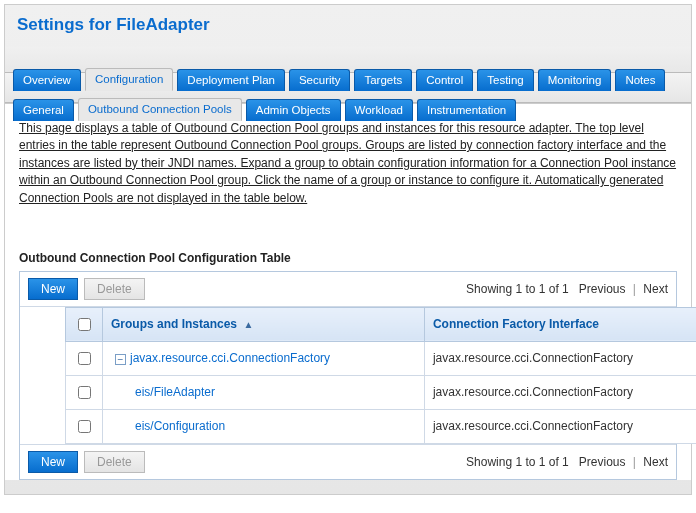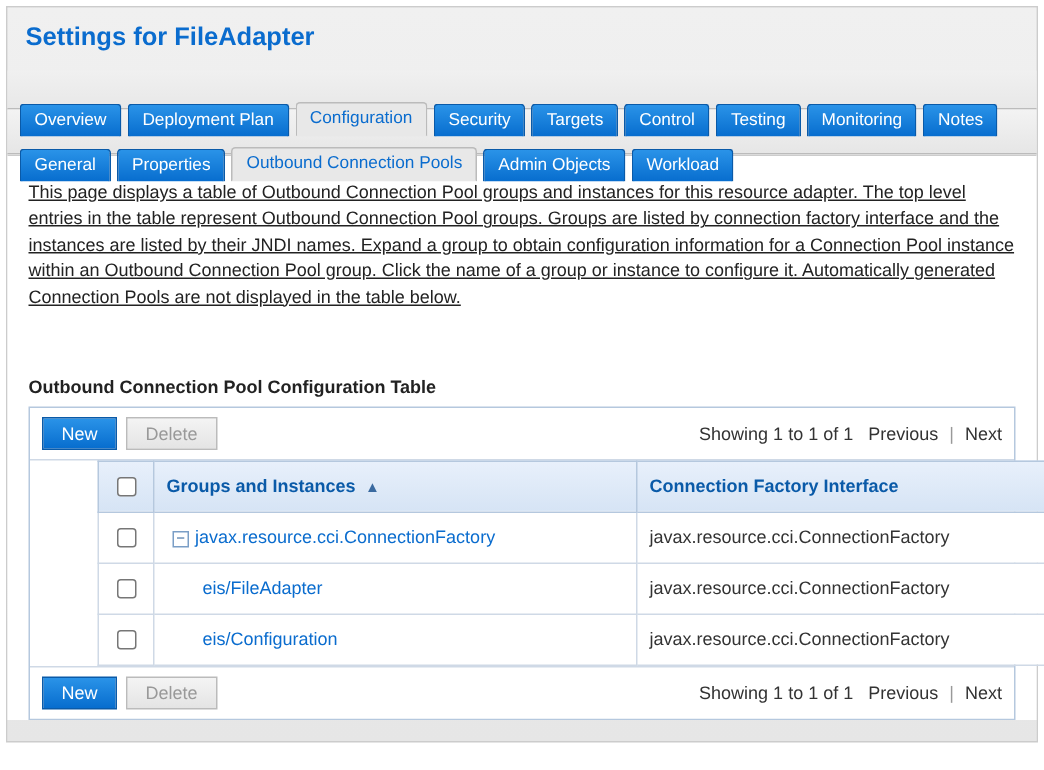--- a/index.html
+++ b/index.html
@@ -154,36 +154,36 @@
   .nav-link { cursor: pointer; }
 </style>
 </head>
 <body>
 
 <div class="panel">
   <div class="heading">Settings for FileAdapter</div>
 
   <div class="tabbar" id="tabbar">
       <div class="tab">Overview</div>
+      <div class="tab selected">Configuration</div>
       <div class="tab">Deployment Plan</div>
-      <div class="tab selected">Configuration</div>
       <div class="tab">Security</div>
       <div class="tab">Targets</div>
       <div class="tab">Control</div>
       <div class="tab">Testing</div>
       <div class="tab">Monitoring</div>
       <div class="tab">Notes</div>
     </div>
 
   <div class="subtabbar" id="subtabbar">
       <div class="tab">General</div>
-      <div class="tab">Properties</div>
       <div class="tab selected">Outbound Connection Pools</div>
       <div class="tab">Admin Objects</div>
       <div class="tab">Workload</div>
+      <div class="tab">Instrumentation</div>
     </div>
 
   <div class="content">
     <div class="descr">This page displays a table of Outbound Connection Pool groups and instances for this resource adapter. The top level entries in the table represent Outbound Connection Pool groups. Groups are listed by connection factory interface and the instances are listed by their JNDI names. Expand a group to obtain configuration information for a Connection Pool instance within an Outbound Connection Pool group. Click the name of a group or instance to configure it. Automatically generated Connection Pools are not displayed in the table below.</div>
 
     <div class="sect-title">Outbound Connection Pool Configuration Table</div>
 
     <div class="table-wrap">
 
       <div class="table-toolbar">

